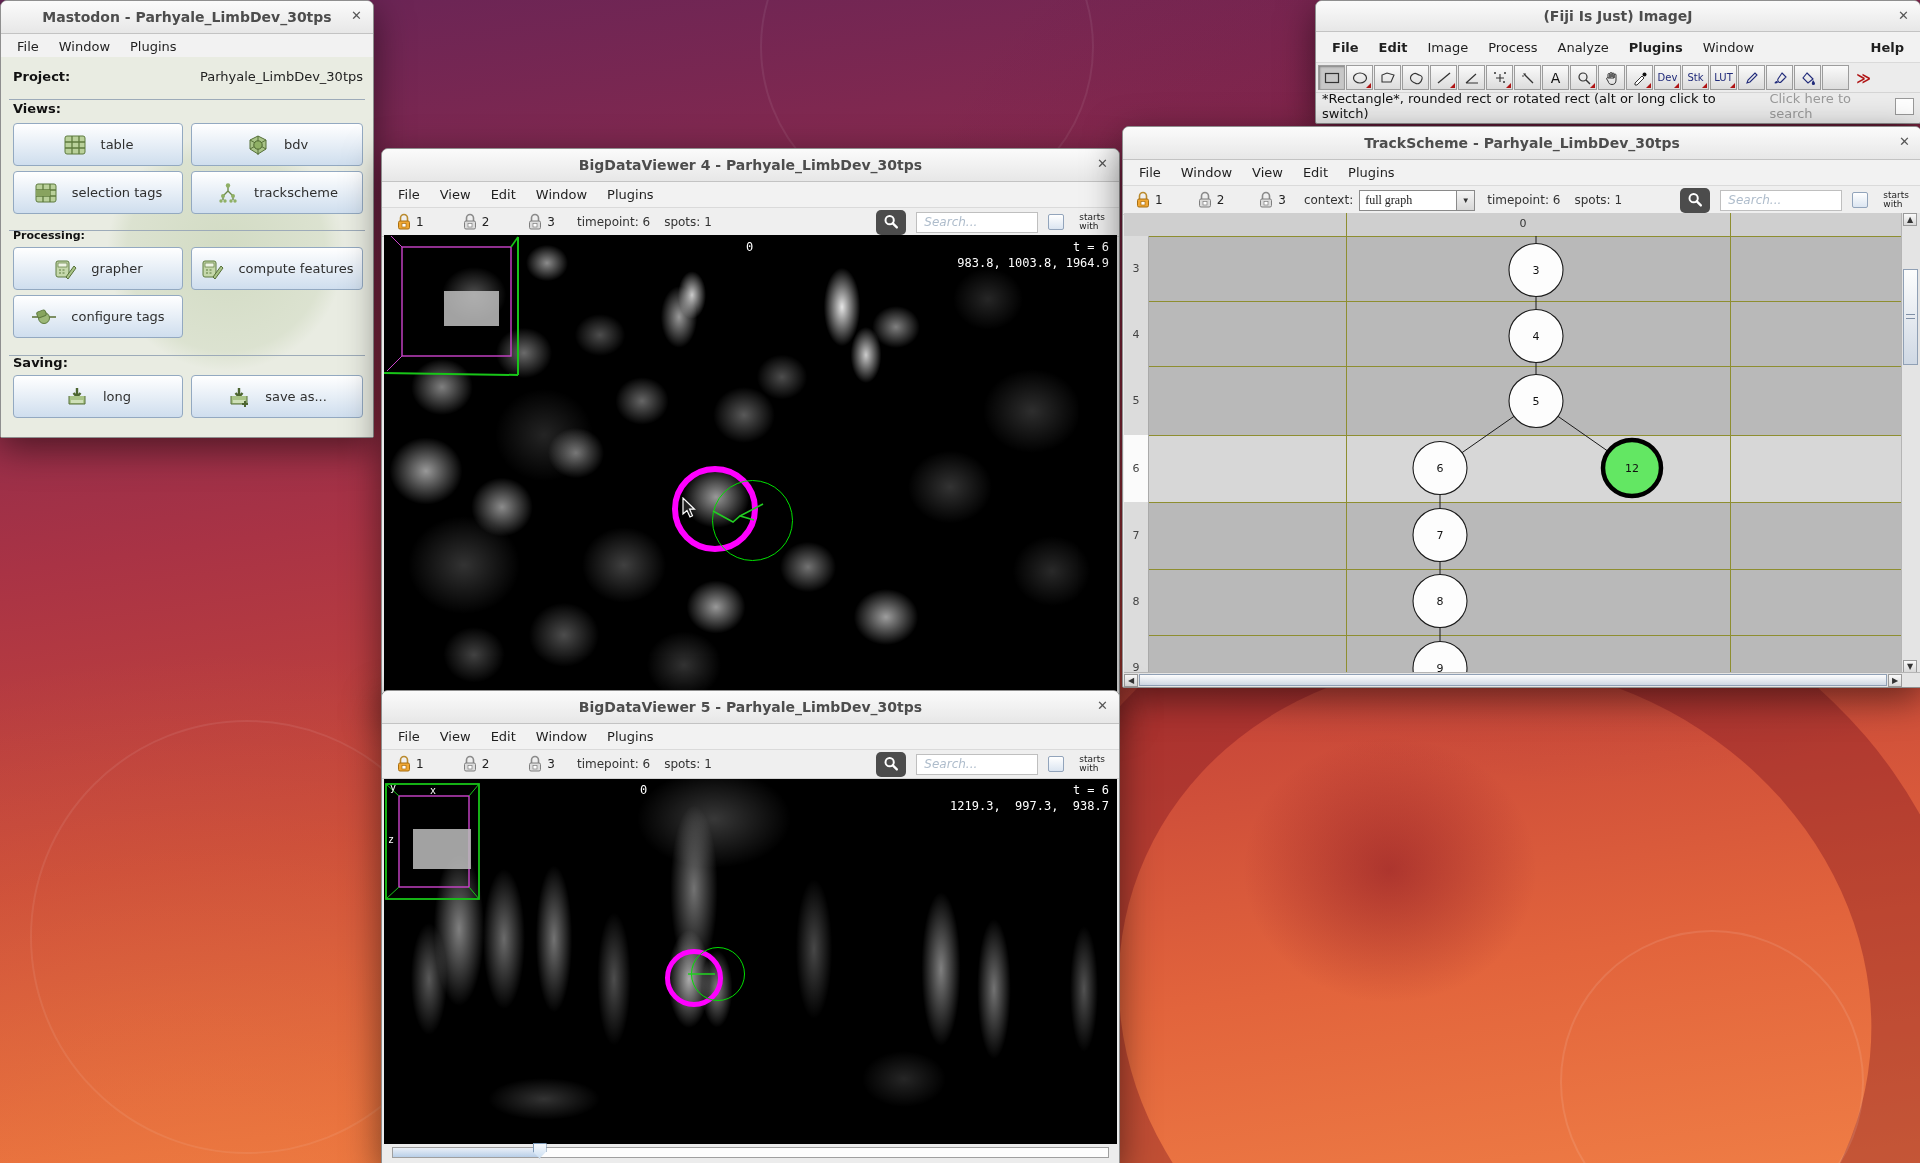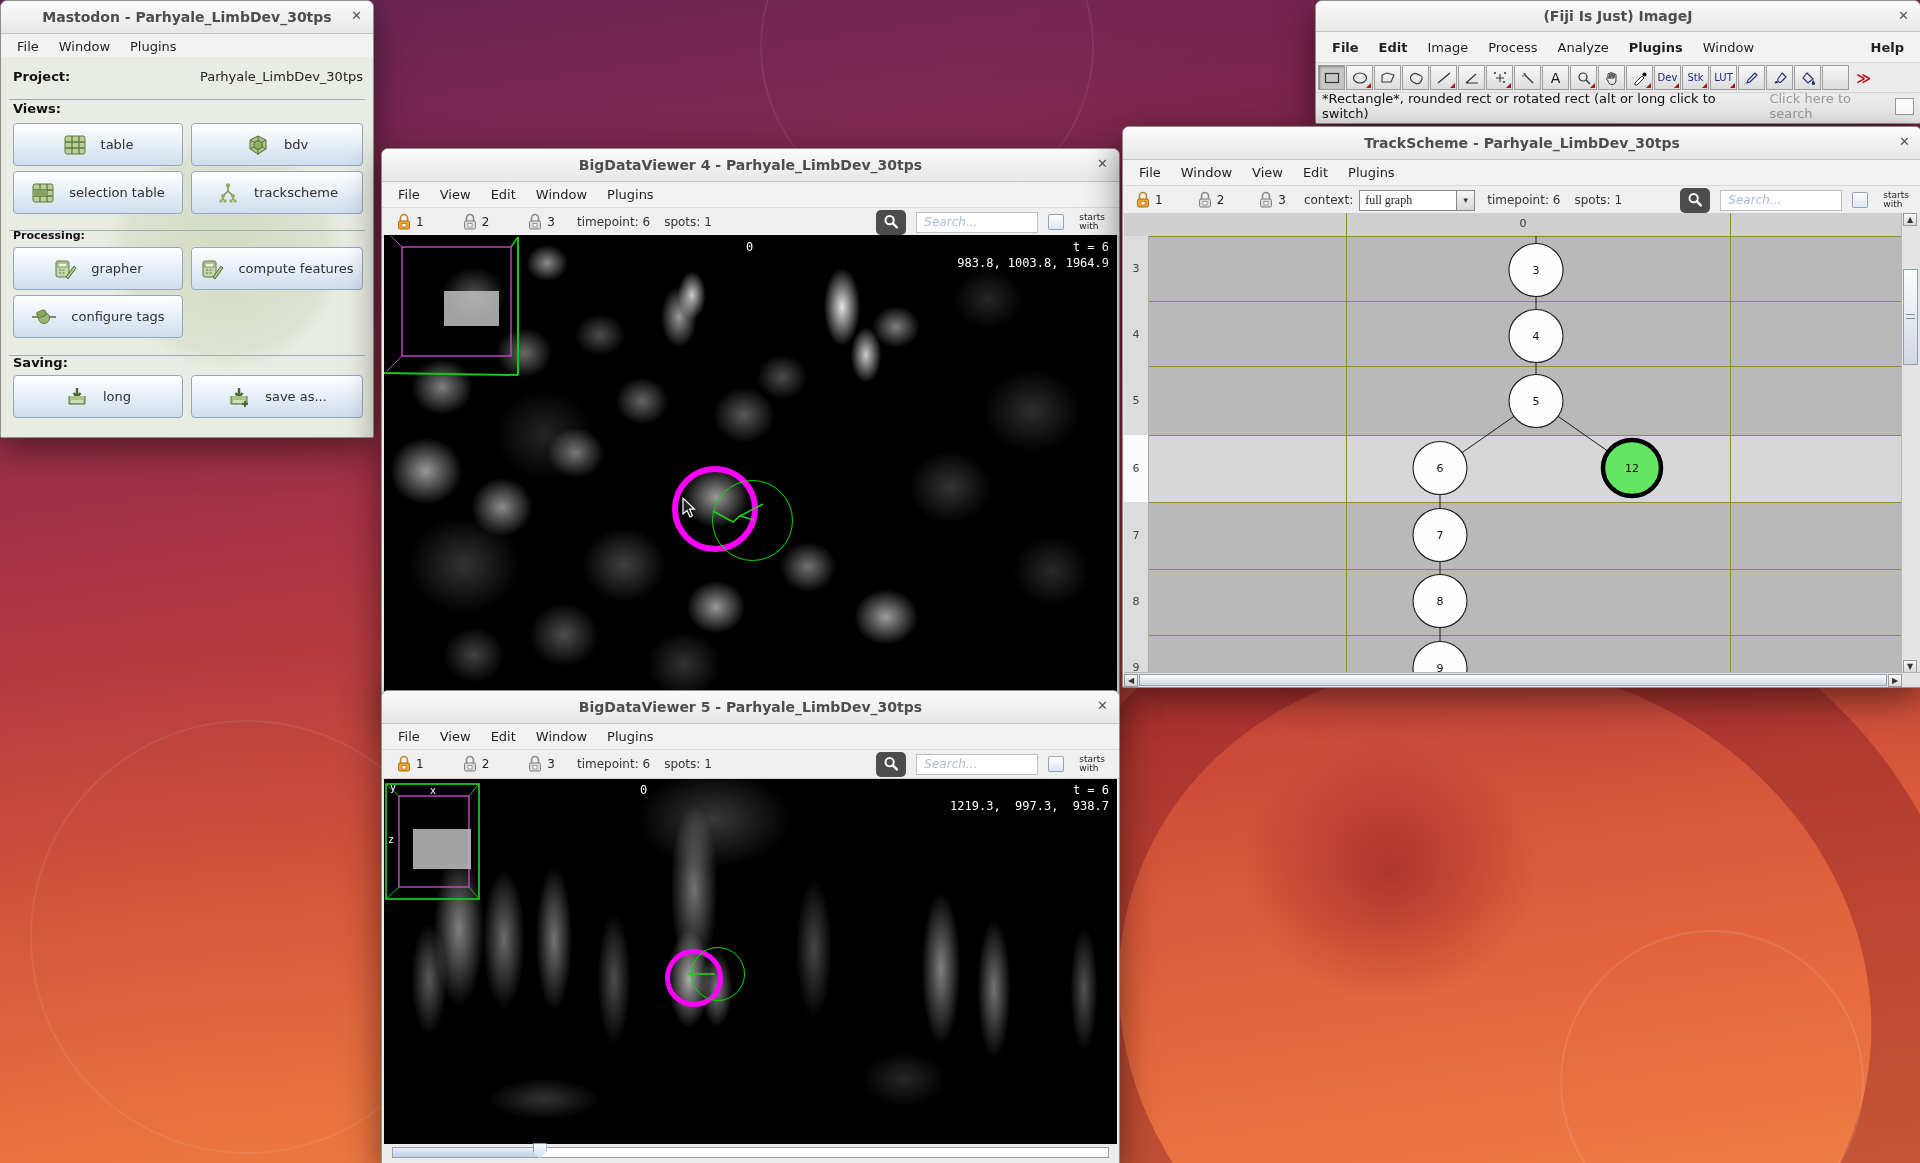--- a/index.html
+++ b/index.html
@@ -111,21 +111,21 @@
             <circle cx="12" cy="11" r="4.2" fill="#8fb065" stroke="#4c6530"></circle>
           </svg>
         <span>bdv</span>
       </div>
       <div class="mbtn" style="left:12px;top:114px;width:168px;">
         <svg width="24" height="22" viewBox="0 0 24 22">
             <rect x="2" y="2" width="20" height="18" rx="2" fill="#b9d09a" stroke="#5d7a3e"></rect>
             <path d="M2 8h20M2 14h20M9 2v18M16 2v18" stroke="#5d7a3e" stroke-width="1.3"></path>
             <rect x="2" y="8" width="14" height="6" fill="#88a35f"></rect>
           </svg>
-        <span>selection table</span>
+        <span>selection tags</span>
       </div>
       <div class="mbtn" style="left:190px;top:114px;width:170px;">
         <svg width="24" height="22" viewBox="0 0 24 22">
             <path d="M12 4v5M12 9l-5 5M12 9l5 5M7 14v4M17 14v4" stroke="#6c884a" stroke-width="1.4" fill="none"></path>
             <circle cx="12" cy="3.5" r="2.2" fill="#8fb065"></circle>
             <circle cx="7" cy="14" r="2" fill="#8fb065"></circle>
             <circle cx="17" cy="14" r="2" fill="#8fb065"></circle>
             <circle cx="5" cy="19" r="1.7" fill="#8fb065"></circle>
             <circle cx="9" cy="19" r="1.7" fill="#8fb065"></circle>
             <circle cx="15" cy="19" r="1.7" fill="#8fb065"></circle>

